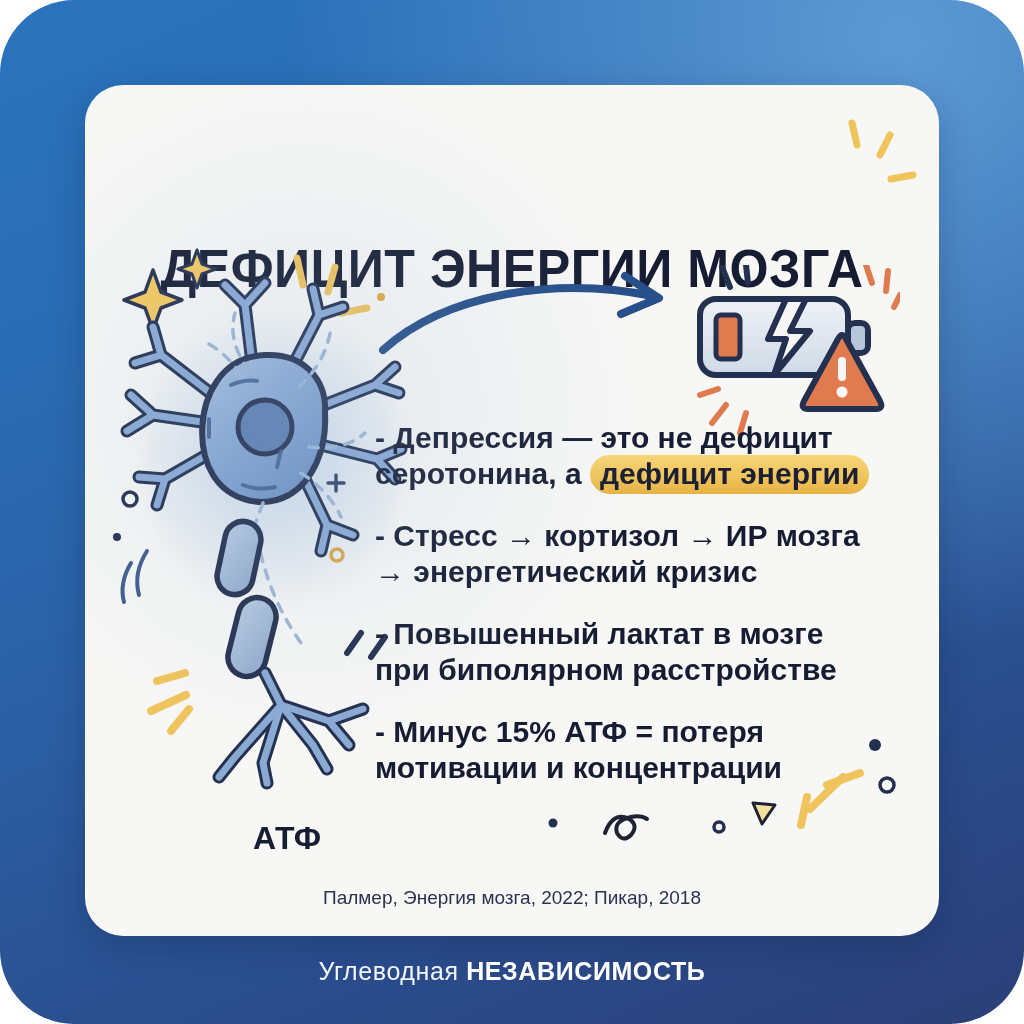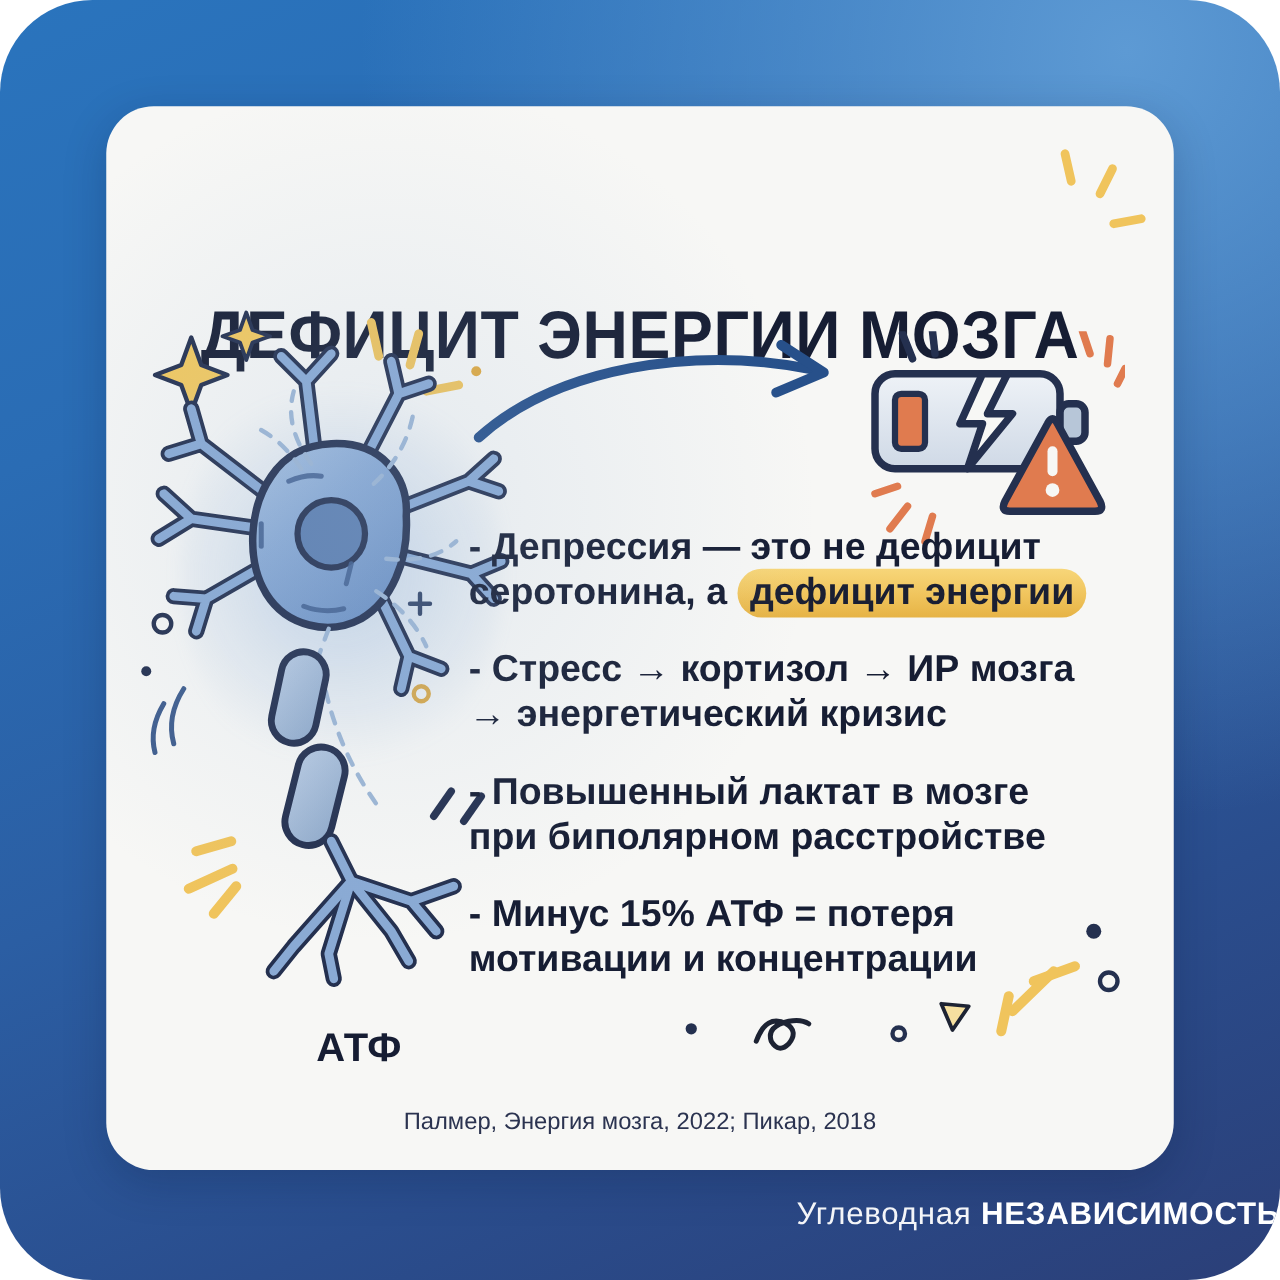--- a/index.html
+++ b/index.html
@@ -143,21 +143,21 @@
     font-size: 19px;
     color: #2b3350;
     font-weight: 400;
   }
 
   
   .brand{
     position:absolute;
     left:0; right:0;
     top: 957px;
-    text-align:right;
+    text-align:center;
     font-size: 25px;
     color:#ffffff;
     letter-spacing:.6px;
   }
   .brand .b-light{ font-weight:400; opacity:.95; }
   .brand .b-bold{ font-weight:700; }
 
   
   .doodles{ position:absolute; inset:0; pointer-events:none; }
 </style>

